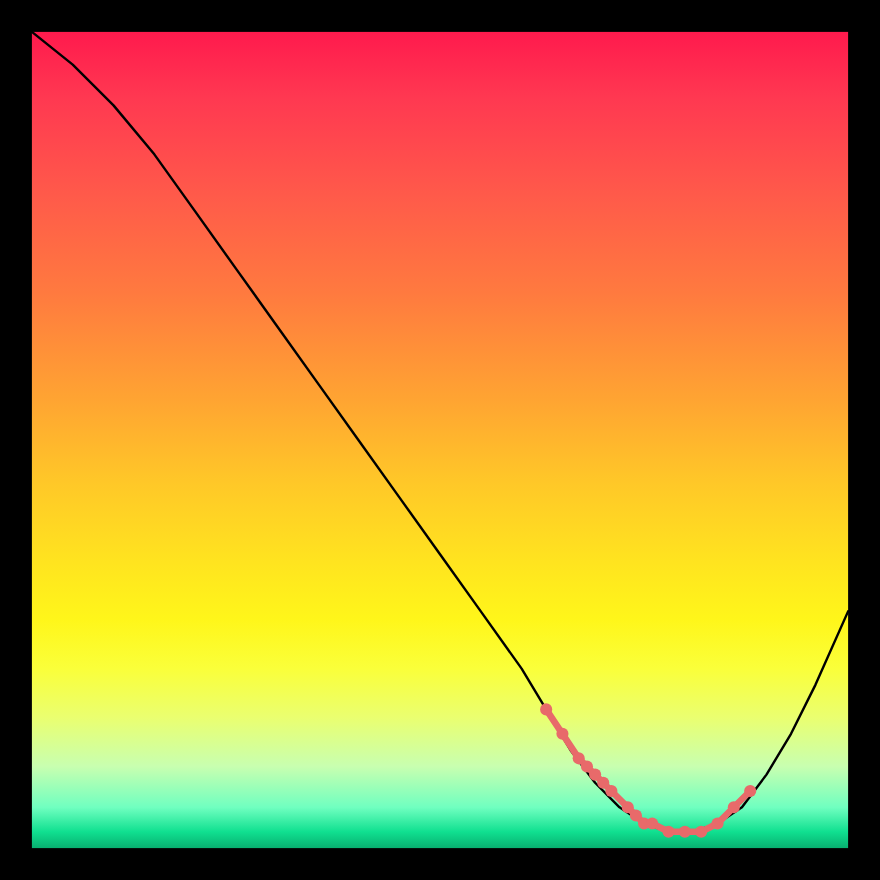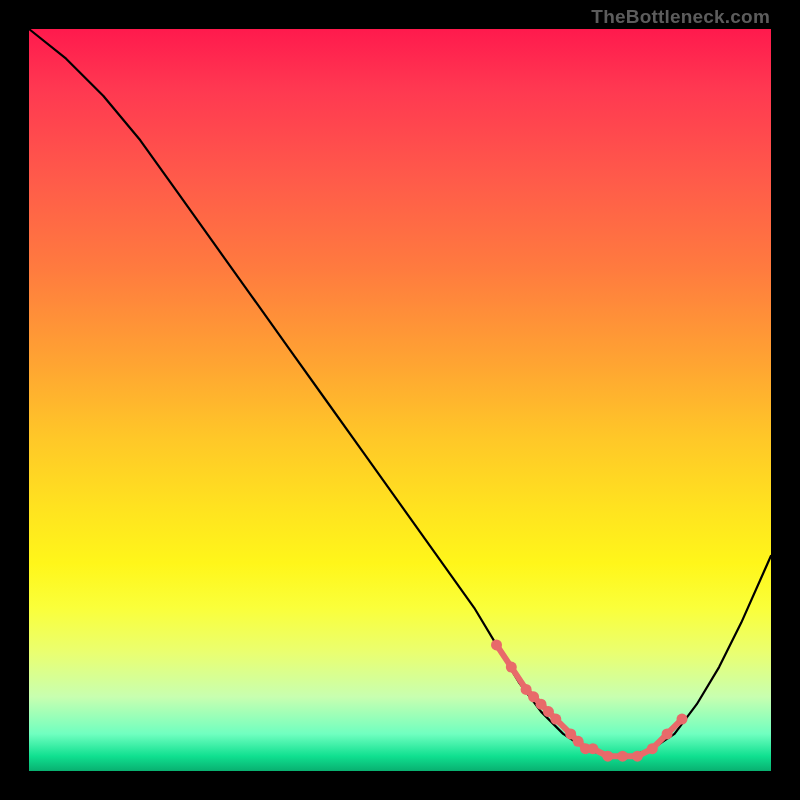--- a/index.html
+++ b/index.html
@@ -88,15 +88,14 @@
         <circle cx="563.9" cy="719.7" r="5.5" fill="#e86a6a"></circle>
         <circle cx="578.8" cy="727.2" r="5.5" fill="#e86a6a"></circle>
         <circle cx="593.6" cy="727.2" r="5.5" fill="#e86a6a"></circle>
         <circle cx="608.4" cy="727.2" r="5.5" fill="#e86a6a"></circle>
         <circle cx="623.3" cy="719.7" r="5.5" fill="#e86a6a"></circle>
         <circle cx="638.1" cy="704.9" r="5.5" fill="#e86a6a"></circle>
         <circle cx="653.0" cy="690.1" r="5.5" fill="#e86a6a"></circle>
       </g>
   </svg>
 
-  <div class="watermark">TheBottleneck.com</div>
 
 </div>
 
 </body></html>

